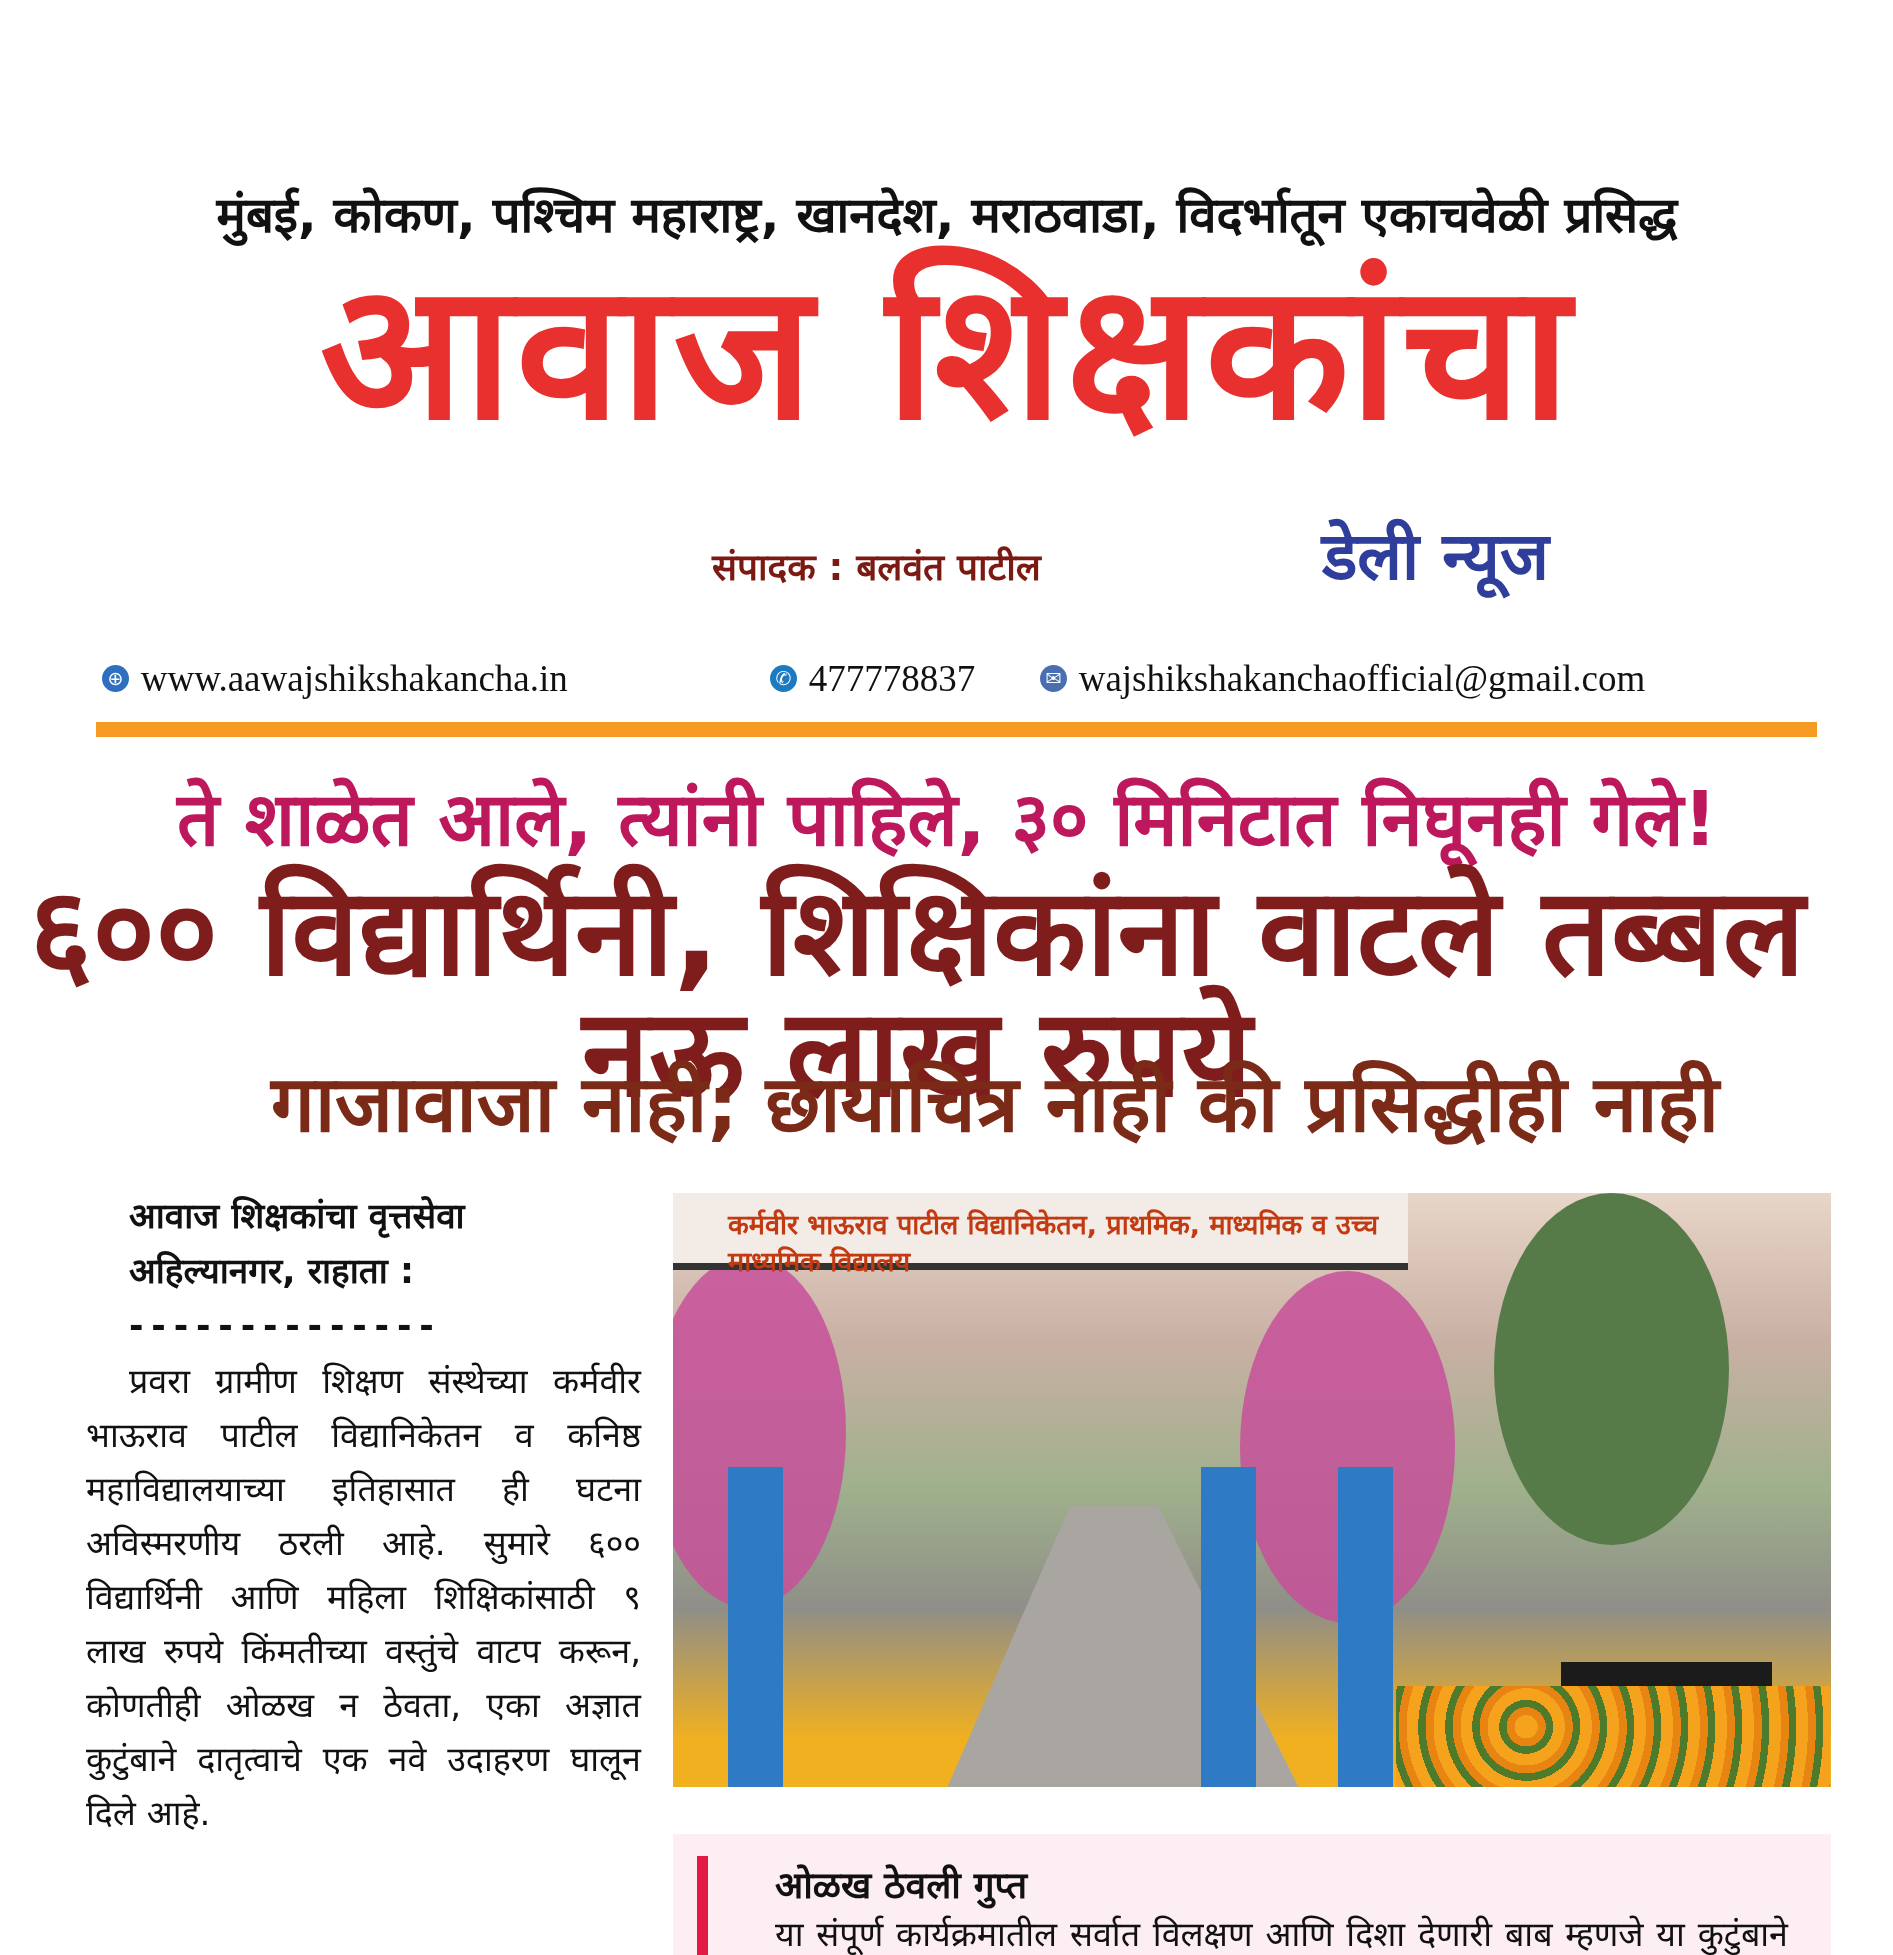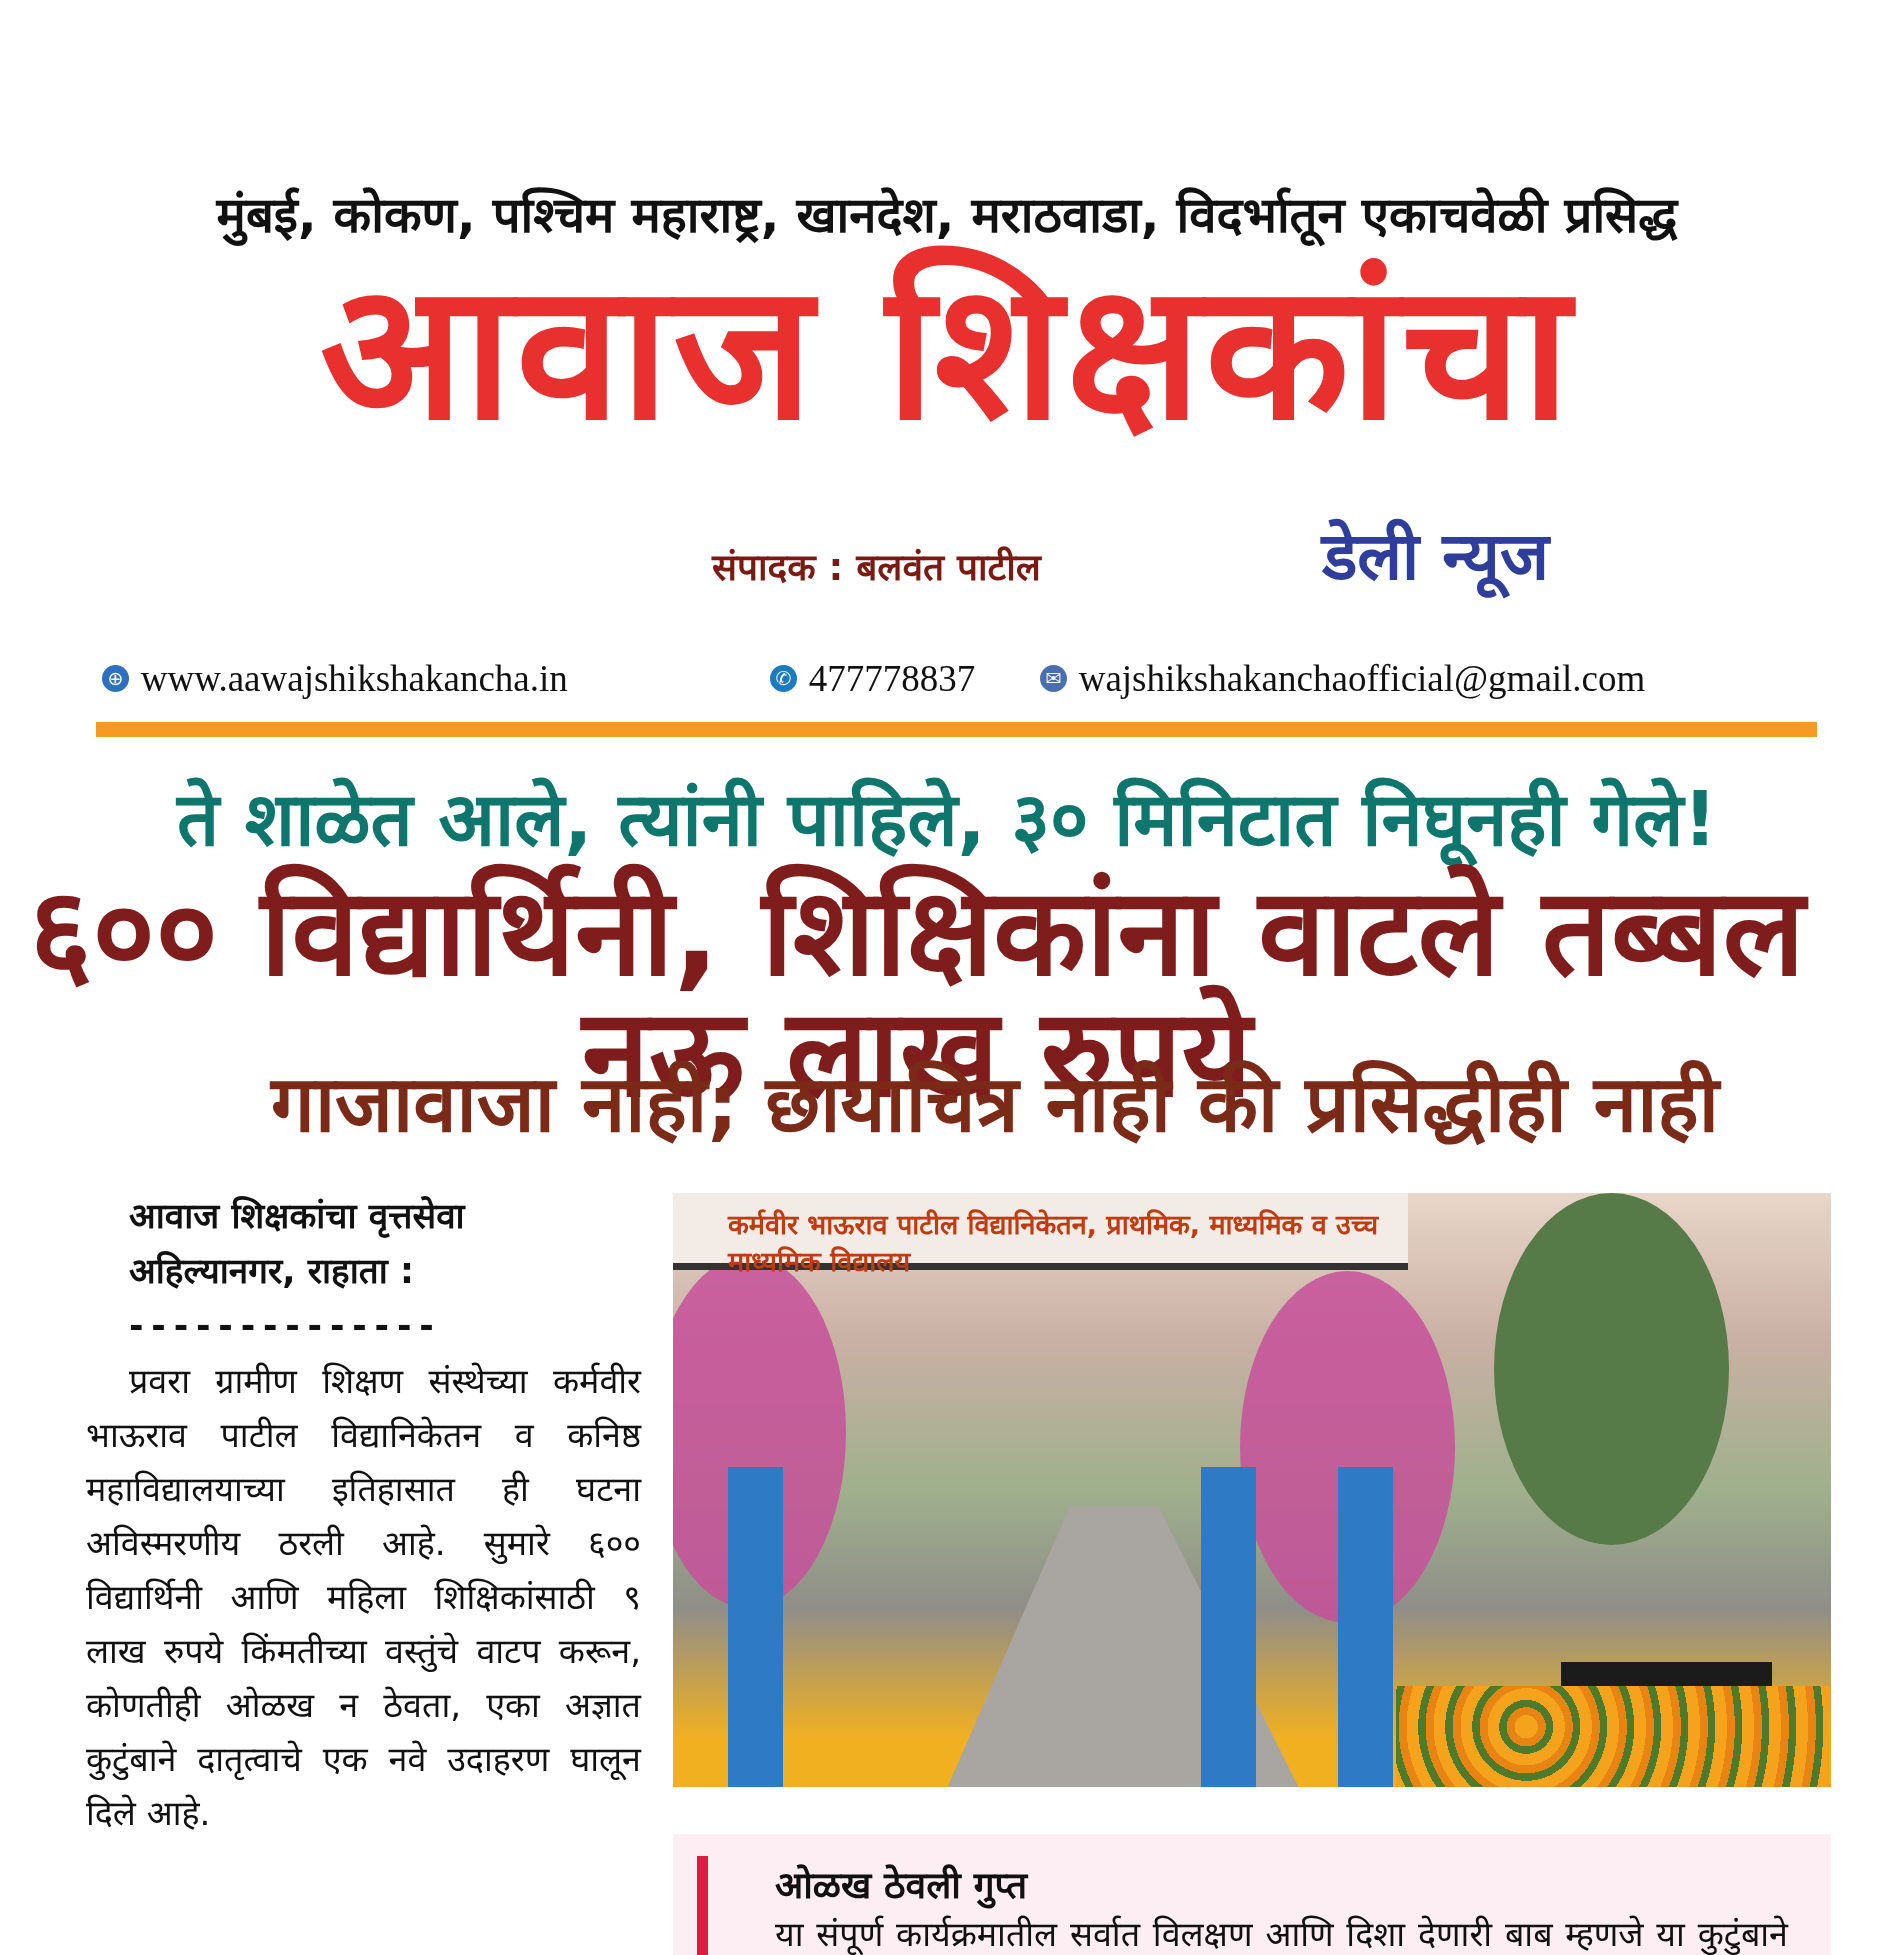--- a/index.html
+++ b/index.html
@@ -5,21 +5,21 @@
   html,body{margin:0;padding:0;background:#fff;}
   body{width:1894px;height:3033px;position:relative;overflow:hidden;font-family:"DejaVu Sans",sans-serif;color:#111;}
   .abs{position:absolute;}
   .tagline{left:0;width:1894px;top:133px;text-align:center;font-size:49px;font-weight:bold;color:#111;margin-top:47px;}
   .masthead{left:0;width:1894px;top:258px;text-align:center;font-size:188px;font-weight:bold;color:#e8302f;letter-spacing:3.9px;line-height:1;}
   .editor{left:712px;top:540px;font-size:37px;font-weight:bold;color:#7a1a12;}
   .daily{left:1322px;top:508px;font-size:66px;font-weight:bold;color:#2e3e9a;text-align:right;}
   .contact{top:657px;font-family:"Liberation Serif",serif;font-size:37px;color:#111;display:flex;align-items:center;gap:11.7px;}
   .cicon{width:27px;height:27px;border-radius:50%;background:#2f6fc0;display:inline-block;color:#fff;font-size:19px;text-align:center;line-height:27px;font-family:"DejaVu Sans",sans-serif;}
   .orange{left:96px;width:1721px;top:722px;height:15px;background:#f59a23;}
-  .h1{left:0;width:1894px;top:766px;text-align:center;font-size:74px;font-weight:bold;color:#0f766e;}
+  .h1{left:0;width:1894px;top:766px;text-align:center;font-size:74px;font-weight:bold;color:#be185d;}
   .h2{left:0;width:1834px;top:872px;text-align:center;font-size:121px;font-weight:bold;color:#7f1d1d;line-height:1;}
   .h3{left:0;width:1894px;top:1048px;text-align:center;font-size:78px;font-weight:bold;color:#7b2a18;margin-left:48px;}
   .col{font-size:34px;line-height:54px;text-align:justify;color:#111;}
   .col p{margin:0;text-indent:43px;}
   .byline{font-size:35px;font-weight:bold;line-height:55px;}
   .photo{left:673px;top:1193px;width:1158px;height:594px;background:linear-gradient(180deg,#e8d6c8 0%,#c9b0a4 25%,#9fb08c 50%,#8f8e88 70%,#f1b020 92%);overflow:hidden;}
   .photo .banner{position:absolute;left:0;top:0;width:735px;height:70px;background:#f3ece6;border-bottom:7px solid #333;}
   .photo .bannertext{position:absolute;left:55px;top:11.7px;font-size:27px;color:#c23a12;font-weight:bold;}
   .photo .tree{position:absolute;border-radius:50%;background:#3f6b3a;}
   .photo .bush{position:absolute;border-radius:50%;background:#c7509a;opacity:.85;}

